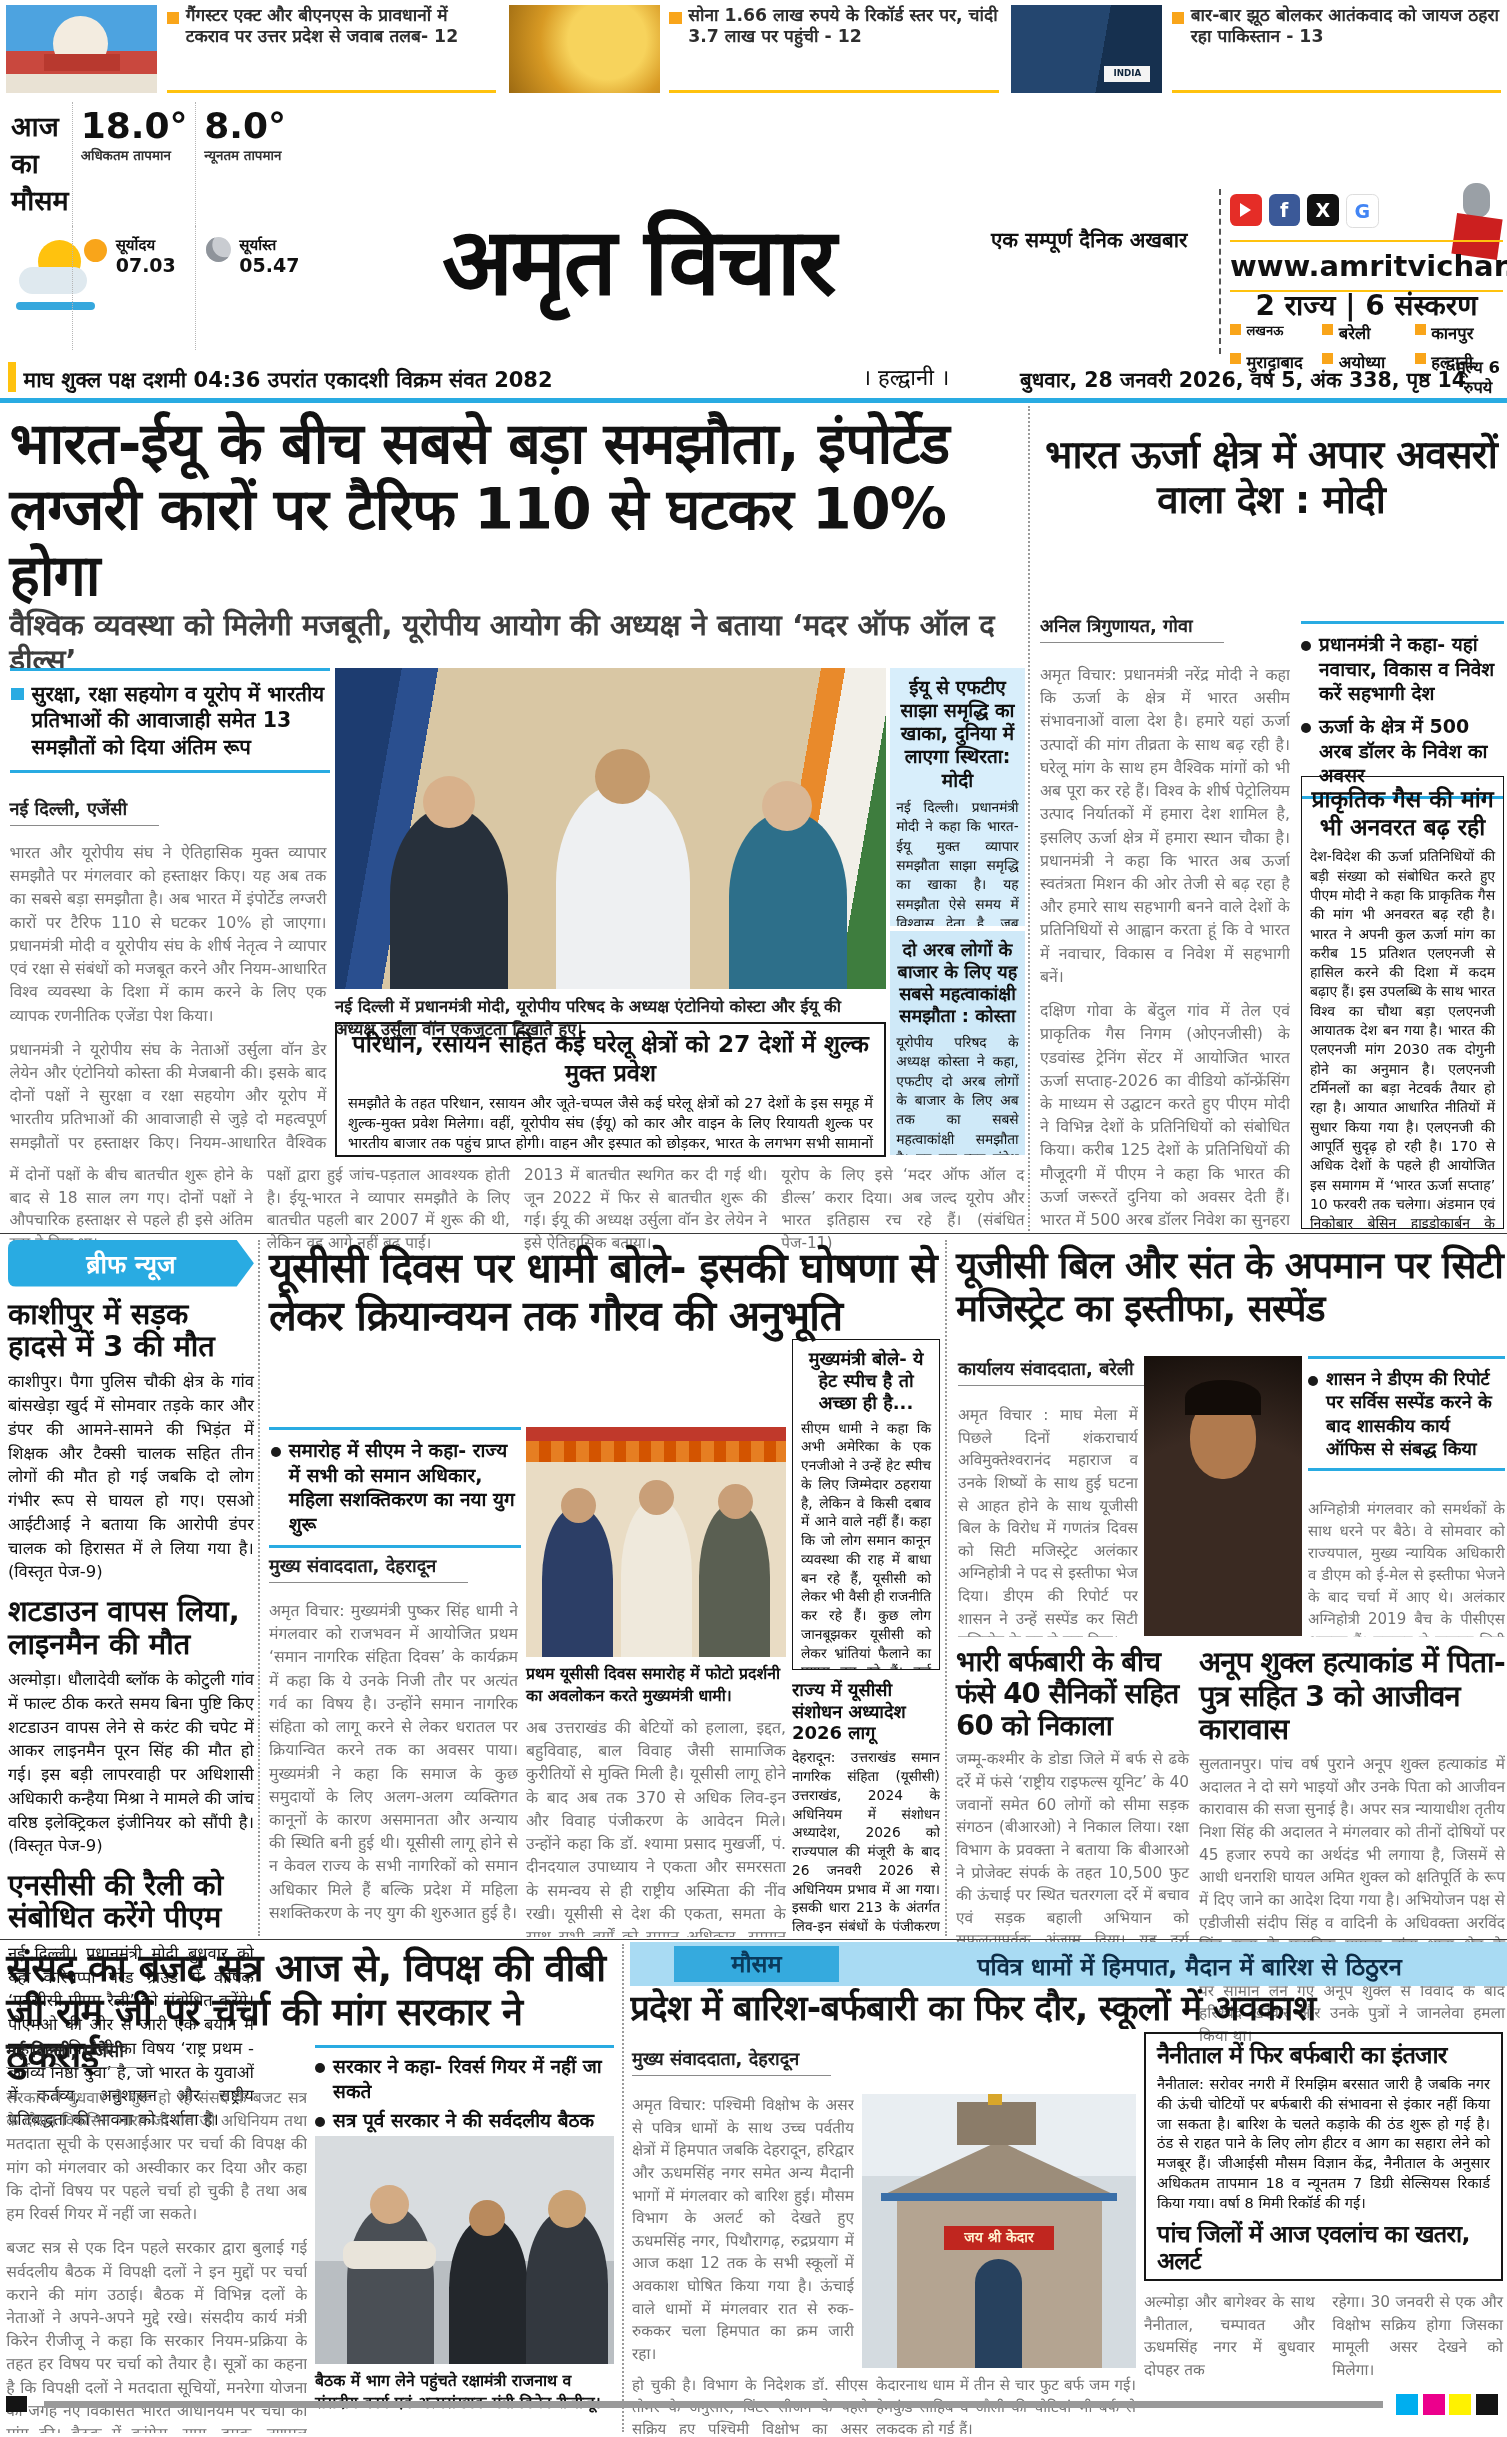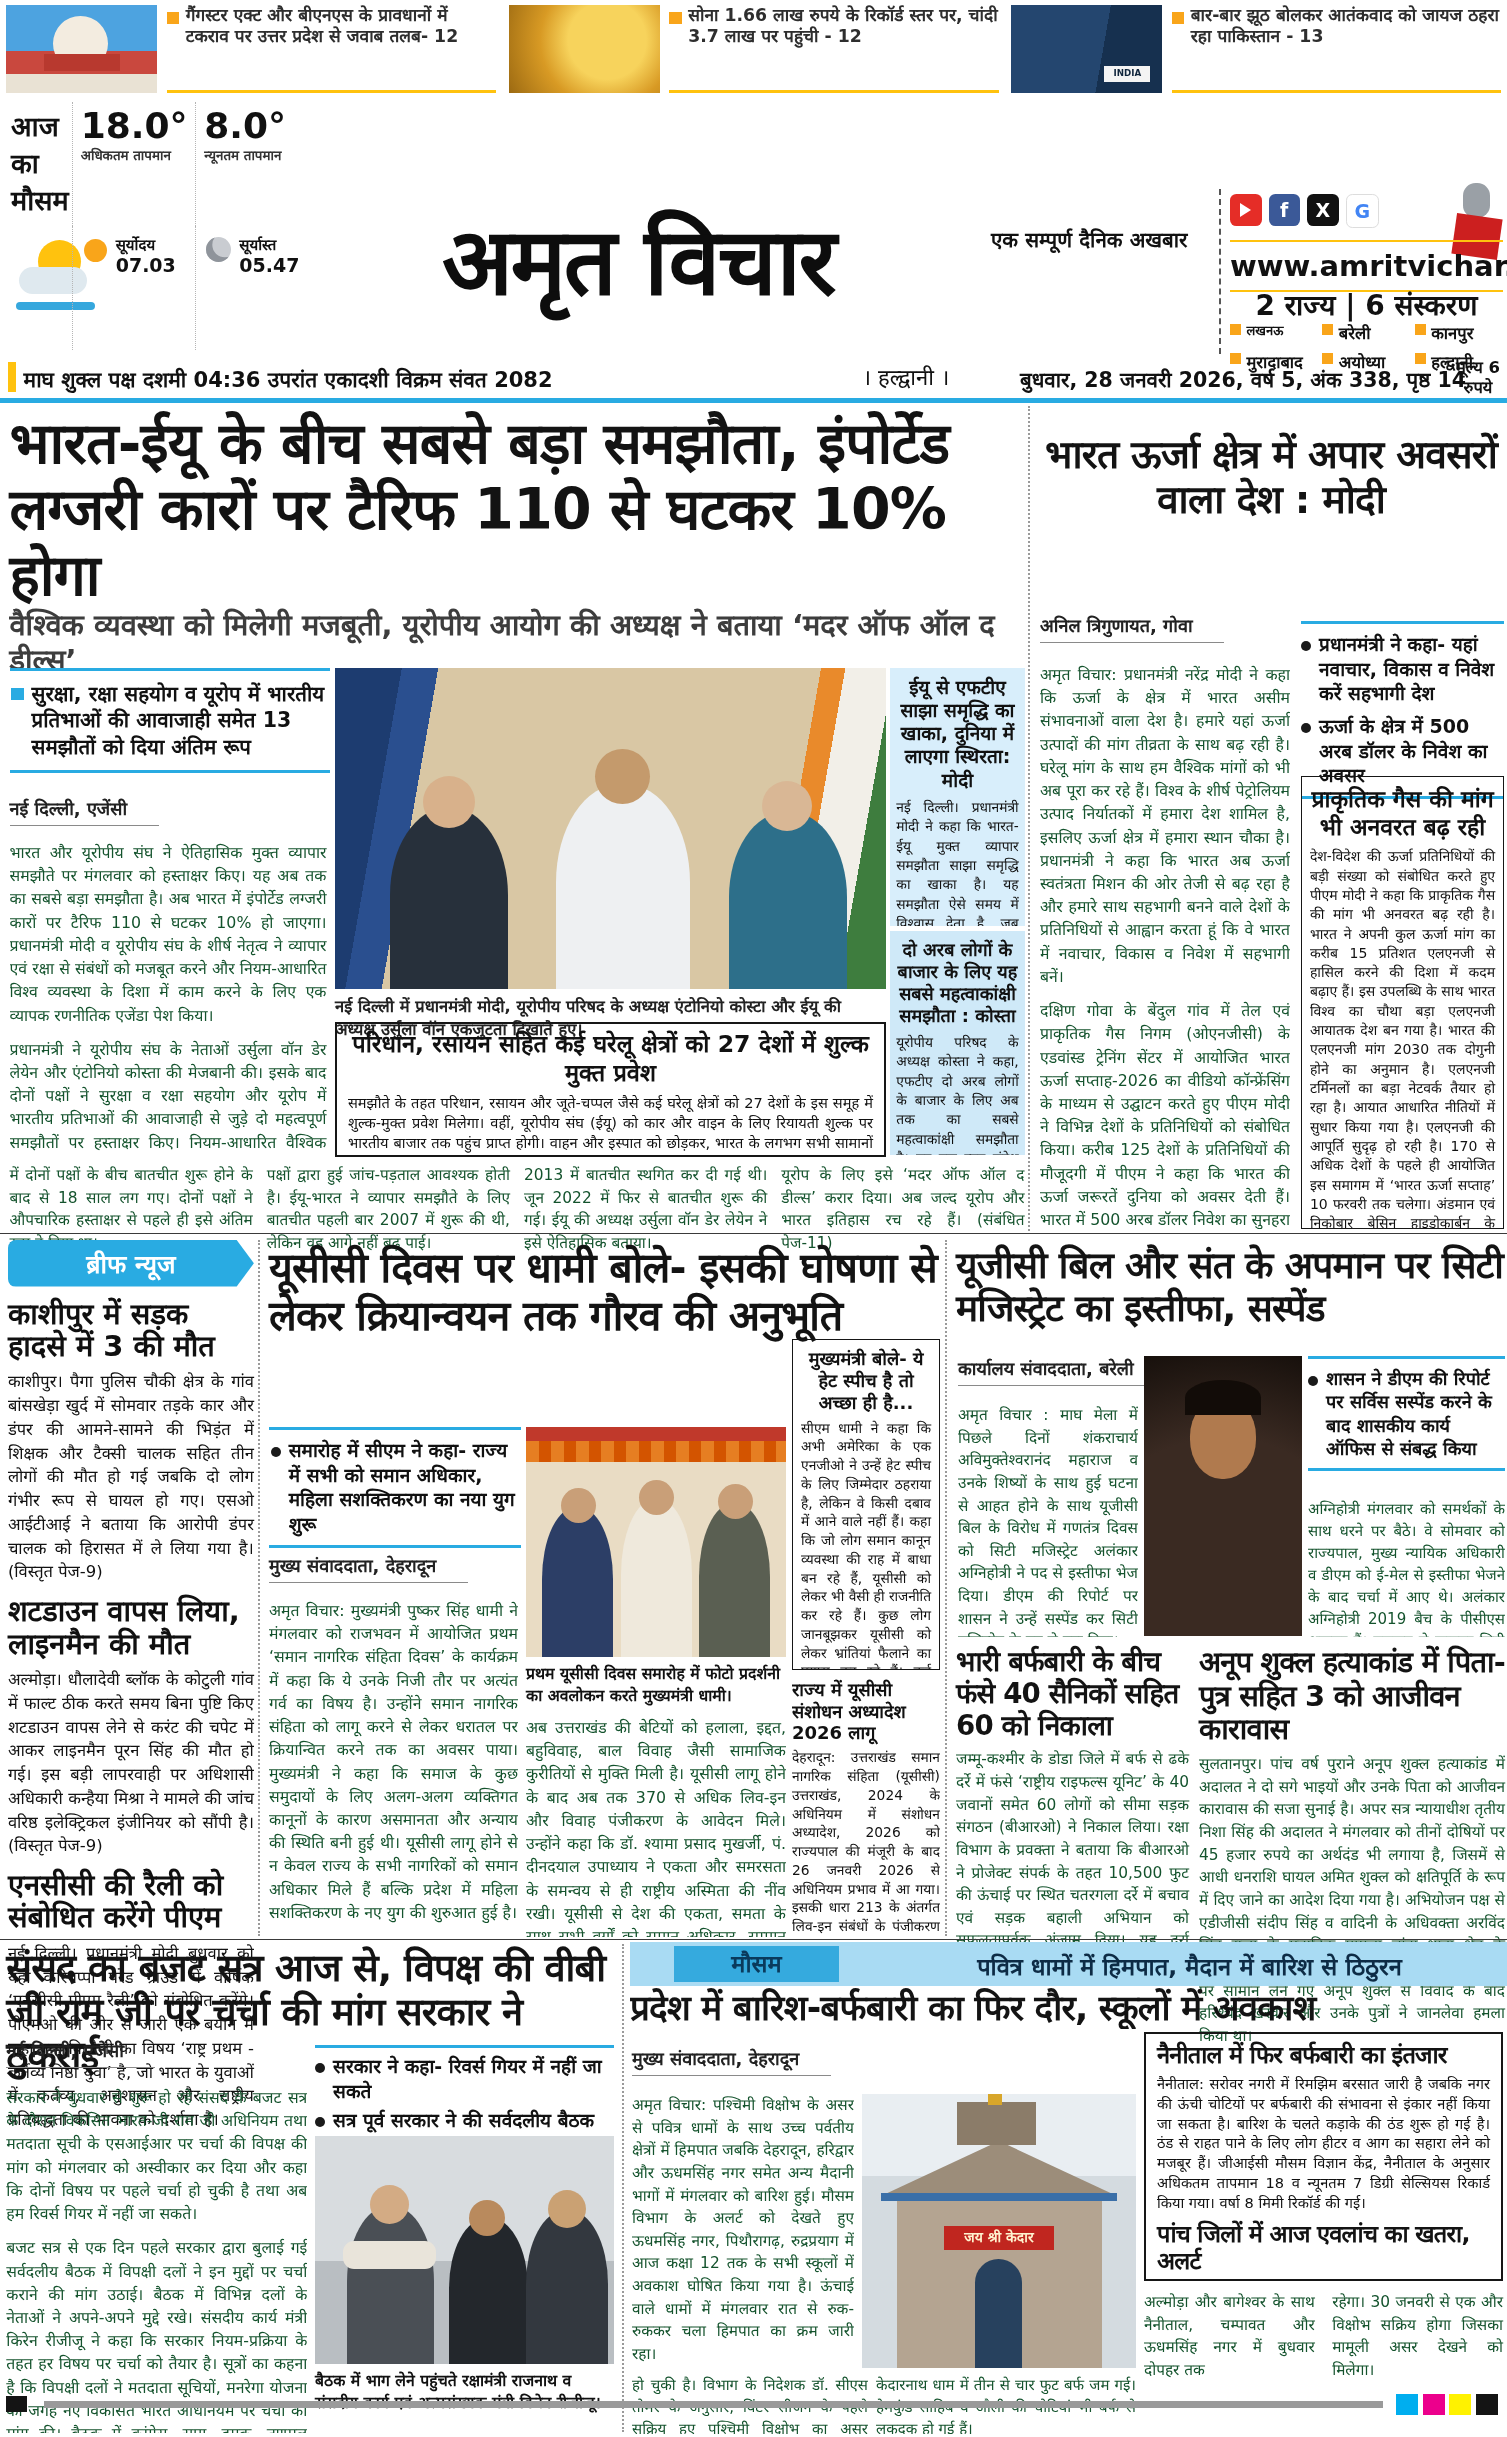--- a/index.html
+++ b/index.html
@@ -2,21 +2,21 @@
 <html style="font-size:12.6px"><head>
 <meta charset="utf-8">
 <style>
   html,body{margin:0;padding:0;background:#e9e9e9}
   .page{position:relative;width:1508px;height:2438px;margin:0 auto;background:#fff;
         font-family:"DejaVu Sans",sans-serif;color:#111;overflow:hidden}
   .abs{position:absolute}
   .photo{position:absolute;overflow:hidden}
   .jt{text-align:justify}
   .hl{font-weight:800;letter-spacing:-0.8px;line-height:1.16;color:#131313}
-  .body-text{font-size:15.8px;line-height:1.47;color:#14532d}
+  .body-text{font-size:15.8px;line-height:1.47;color:#737373}
   .byline{font-size:18px;font-weight:800;color:#222;border-bottom:1.6px solid #8a8a8a;display:inline-block;padding:0 31.5px 4.7px 0}
   .sq{width:12.6px;height:12.6px;background:#f9a51a;flex:0 0 12.6px;margin-top:7px}
   .dot{width:10.2px;height:10.2px;border-radius:50%;background:#1a1a1a;flex:0 0 10.2px;margin-top:8.7px}
   .blt{display:flex;gap:7.9px;font-weight:800;line-height:1.3}
   .vdot{border-left:2.4px dotted #9a9a9a}
   .cyan-rules{border-top:3.2px solid #29abe2;border-bottom:3.2px solid #29abe2}
   .boxtitle{font-weight:800;text-align:center;line-height:1.22}
   .teasers{position:absolute;left:6.3px;top:4.7px;width:1495px;height:88px;display:flex;gap:12.6px}
   .teaser{flex:1;display:flex;gap:9.5px}
   .tz-img{width:151px;height:88px;flex:0 0 151px;position:relative;overflow:hidden}

